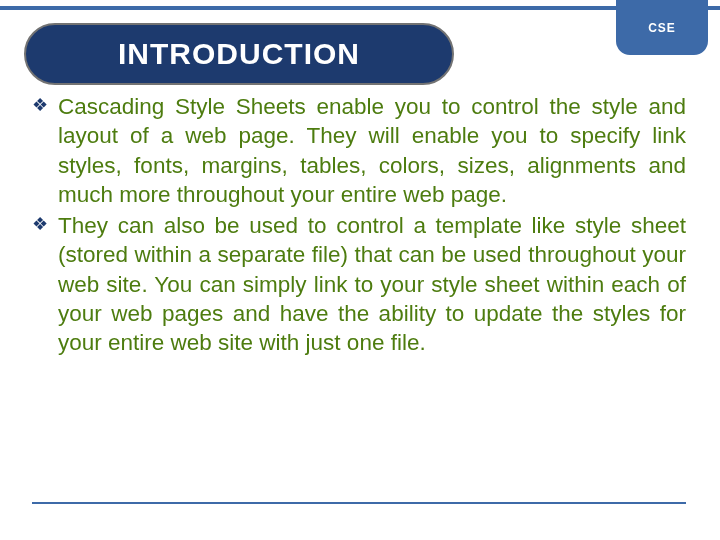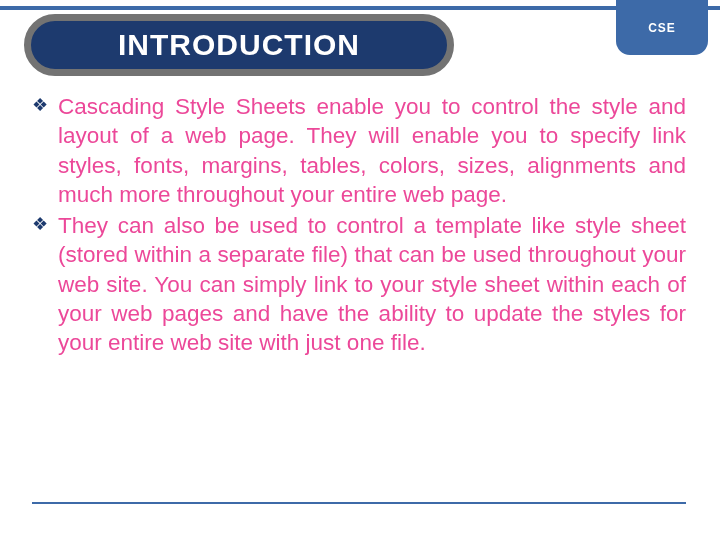--- a/index.html
+++ b/index.html
@@ -30,47 +30,47 @@
     color: #fff;
     font-size: 12px;
     font-weight: bold;
     display: flex;
     align-items: center;
     justify-content: center;
     letter-spacing: 1px;
   }
   .title-pill {
     position: absolute;
-    top: 14px;
+    top: 23px;
     left: 24px;
     width: 430px;
     height: 62px;
     background: #1d3a6e;
-    border: 7px solid #737373;
+    border: 2px solid #737373;
     border-radius: 34px;
     color: #fff;
     font-size: 30px;
     font-weight: bold;
     display: flex;
     align-items: center;
     justify-content: center;
     letter-spacing: 1px;
   }
   .content {
     position: absolute;
     top: 92px;
     left: 32px;
     right: 34px;
   }
   .bullet-item {
     position: relative;
     padding-left: 26px;
     font-size: 22.5px;
     line-height: 1.3;
-    color: #ec4899;
+    color: #4d7c0f;
     text-align: justify;
     margin-bottom: 2px;
   }
   .bullet-item::before {
     content: "❖";
     position: absolute;
     left: 0;
     top: 2px;
     font-size: 18px;
     color: #1d3a6e;

